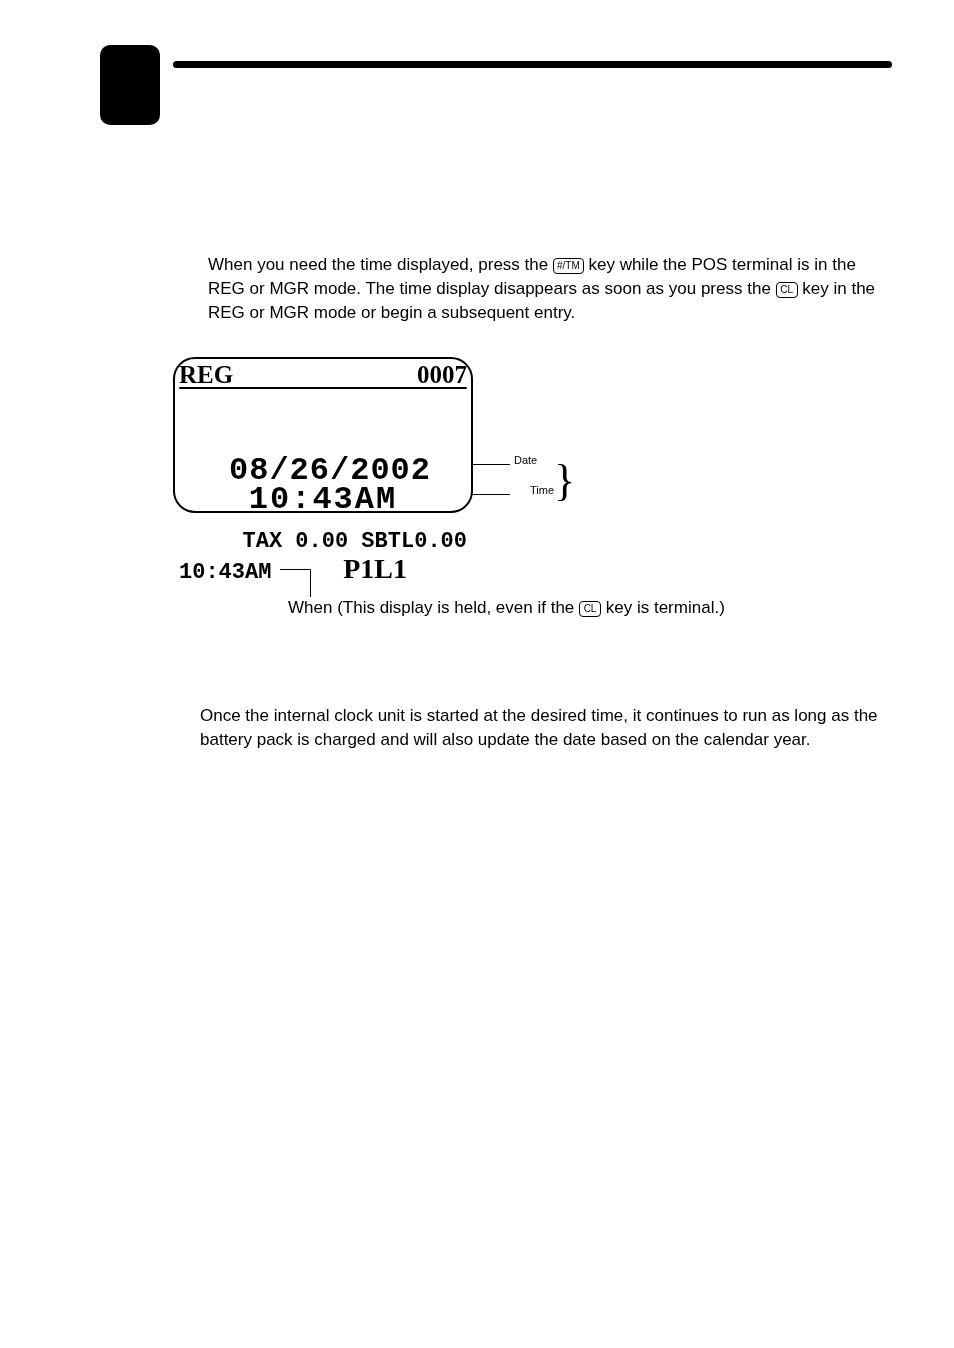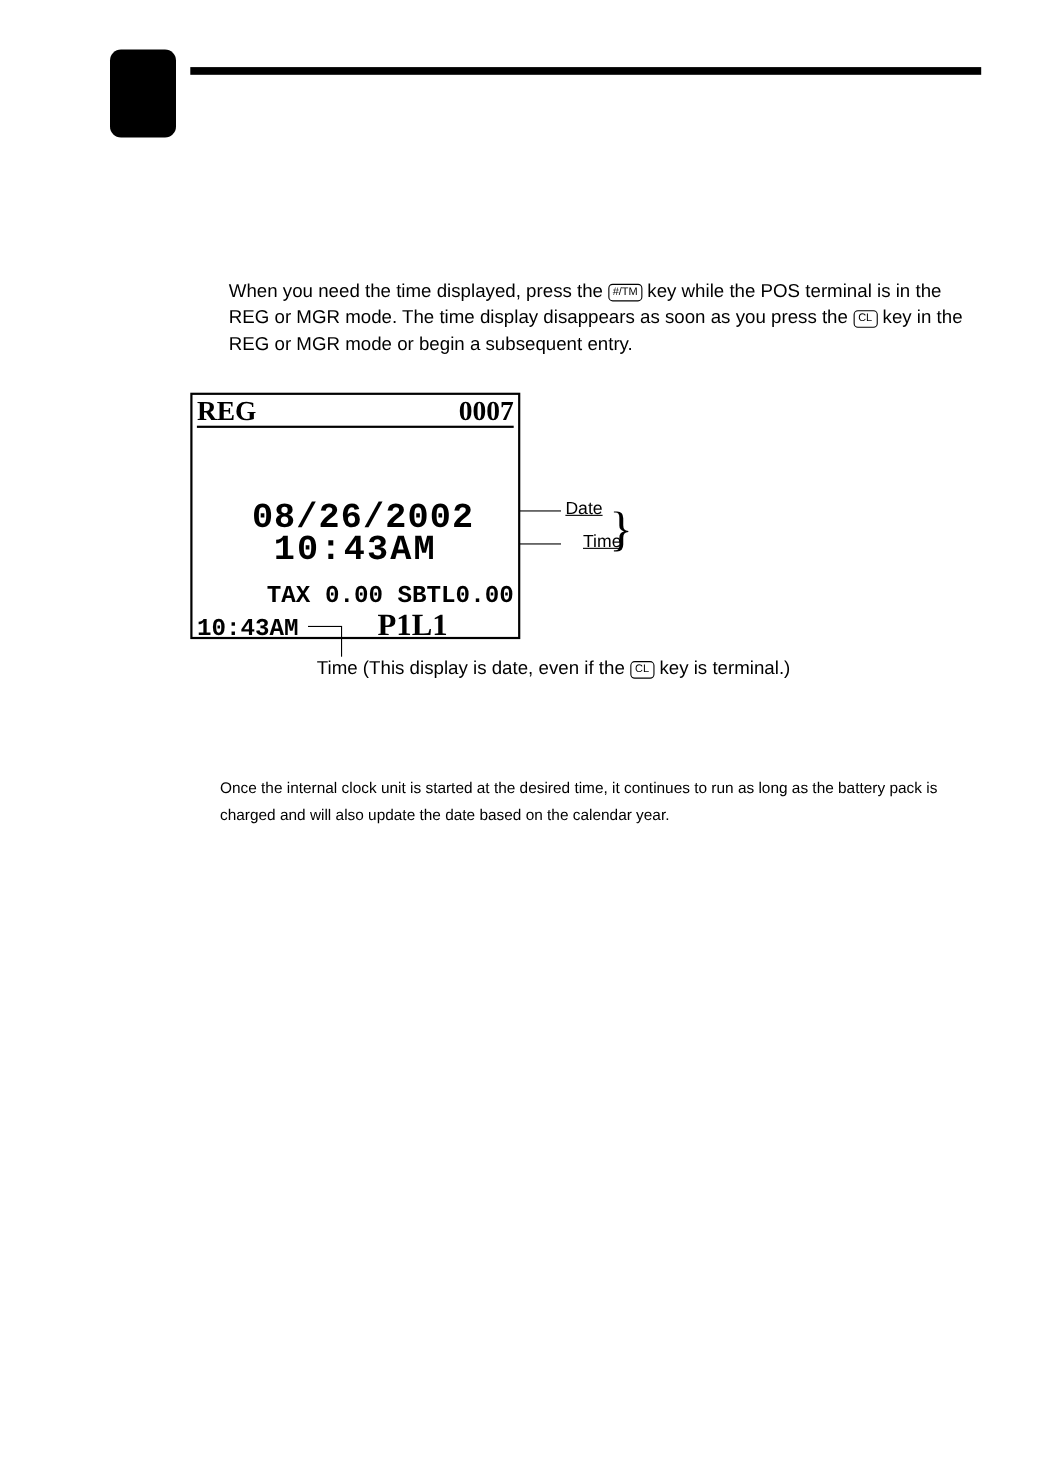--- a/index.html
+++ b/index.html
@@ -1,50 +1,50 @@
 <!DOCTYPE html>
 <html><head>
 <meta charset="utf-8">
 <style>
-  * { box-sizing: border-box; margin: 0; padding: 0; }
+  * { box-sizing: border-box; margin: 0; padding: 0; border-radius: 22px; }
   html, body { width: 954px; height: 1348px; background: #fff; font-family: Arial, Helvetica, sans-serif; color: #000; }
   .page { position: relative; width: 954px; height: 1348px; }
   .header-bar { position: absolute; top: 61px; left: 173px; width: 719px; height: 7px; background: #000; }
   .black-box { position: absolute; top: 45px; left: 100px; width: 60px; height: 80px; background: #000; border-radius: 10px; }
 
   .intro { position: absolute; top: 253px; left: 208px; width: 688px; font-size: 17px; line-height: 24px; }
   .intro .keycap { vertical-align: middle; }
 
   .lcd-wrap { position: absolute; top: 357px; left: 173px; width: 301px; height: 223px; }
-  .lcd { width: 300px; height: 224px; border: 2px solid #000; background: #fff; position: relative; }
+  .lcd { width: 300px; height: 156px; border: 2px solid #000; background: #fff; position: relative; }
   .lcd-top { position: absolute; top: 2px; left: 4px; right: 4px; display: flex; justify-content: space-between; font-family: "Times New Roman", serif; font-weight: bold; font-size: 25px; }
   .lcd-top span { }
   .lcd-underline { position: absolute; top: 28px; left: 4px; right: 4px; height: 2px; background: #000; }
 
   .lcd-date { position: absolute; top: 93px; left: 0; right: 0; text-align: center; font-family: "Courier New", monospace; font-weight: 900; font-size: 32px; letter-spacing: 1px; padding-left: 14px; }
   .lcd-time { position: absolute; top: 122px; left: 0; right: 0; text-align: center; font-family: "Courier New", monospace; font-weight: 900; font-size: 32px; letter-spacing: 2px; }
 
   .lcd-status { position: absolute; top: 170px; left: 4px; right: 4px; display: flex; justify-content: flex-end; font-family: "Courier New", monospace; font-weight: 900; font-size: 22px; }
   .lcd-bottom { position: absolute; top: 194px; left: 4px; right: 4px; display: flex; justify-content: space-between; align-items: baseline; }
   .lcd-bottom .t2 { font-family: "Courier New", monospace; font-weight: 900; font-size: 22px; }
   .lcd-bottom .p { font-family: "Times New Roman", serif; font-weight: bold; font-size: 28px; margin-right: 60px; }
 
   
   .line { position: absolute; background: #000; }
   .hline { height: 1px; }
   .vline { width: 1px; }
 
-  .ann-label { position: absolute; font-size: 16px; text-decoration: underline; }
+  .ann-label { position: absolute; font-size: 11px; }
   .ann-body { position: absolute; font-size: 17px; line-height: 22px; width: 330px; }
   .brace { position: absolute; font-size: 44px; line-height: 44px; font-family: "Times New Roman", serif; }
 
   .bottom-caption { position: absolute; top: 598px; left: 288px; font-size: 17px; }
   .bottom-caption .keycap { vertical-align: middle; }
 
-  .footnote { position: absolute; top: 704px; left: 200px; width: 696px; font-size: 14px; line-height: 24px; }
+  .footnote { position: absolute; top: 704px; left: 200px; width: 696px; font-size: 17px; line-height: 24px; }
 
   .keycap { display: inline-block; border: 1px solid #000; border-radius: 4px; padding: 0 3px; font-size: 10px; font-family: Arial, sans-serif; line-height: 14px; min-width: 22px; text-align: center; background: #fff; }
 </style>
 </head>
 <body>
 
 <div class="page">
   <div class="black-box"></div>
   <div class="header-bar"></div>
 
@@ -82,19 +82,19 @@
   <span class="ann-label" style="top:454px; left:514px;">Date</span>
   <span class="ann-label" style="top:484px; left:514px;margin-left:16px;">Time</span>
 
   <span class="brace" style="top:459px; left:554px;">}</span>
 
 
   <div class="line hline" style="top:569px; left:280px; width:30px;"></div>
   <div class="line vline" style="top:569px; left:310px; height:28px;"></div>
 
   <div class="bottom-caption">
-    <span>Time (This display is date, even if the </span>
+    <span>When (This display is held, even if the </span>
     <span class="keycap">CL</span>
     <span> key is terminal.)</span>
   </div>
 
   <div class="footnote">Once the internal clock unit is started at the desired time, it continues to run as long as the battery pack is charged and will also update the date based on the calendar year.</div>
 </div>
 
 </body></html>

